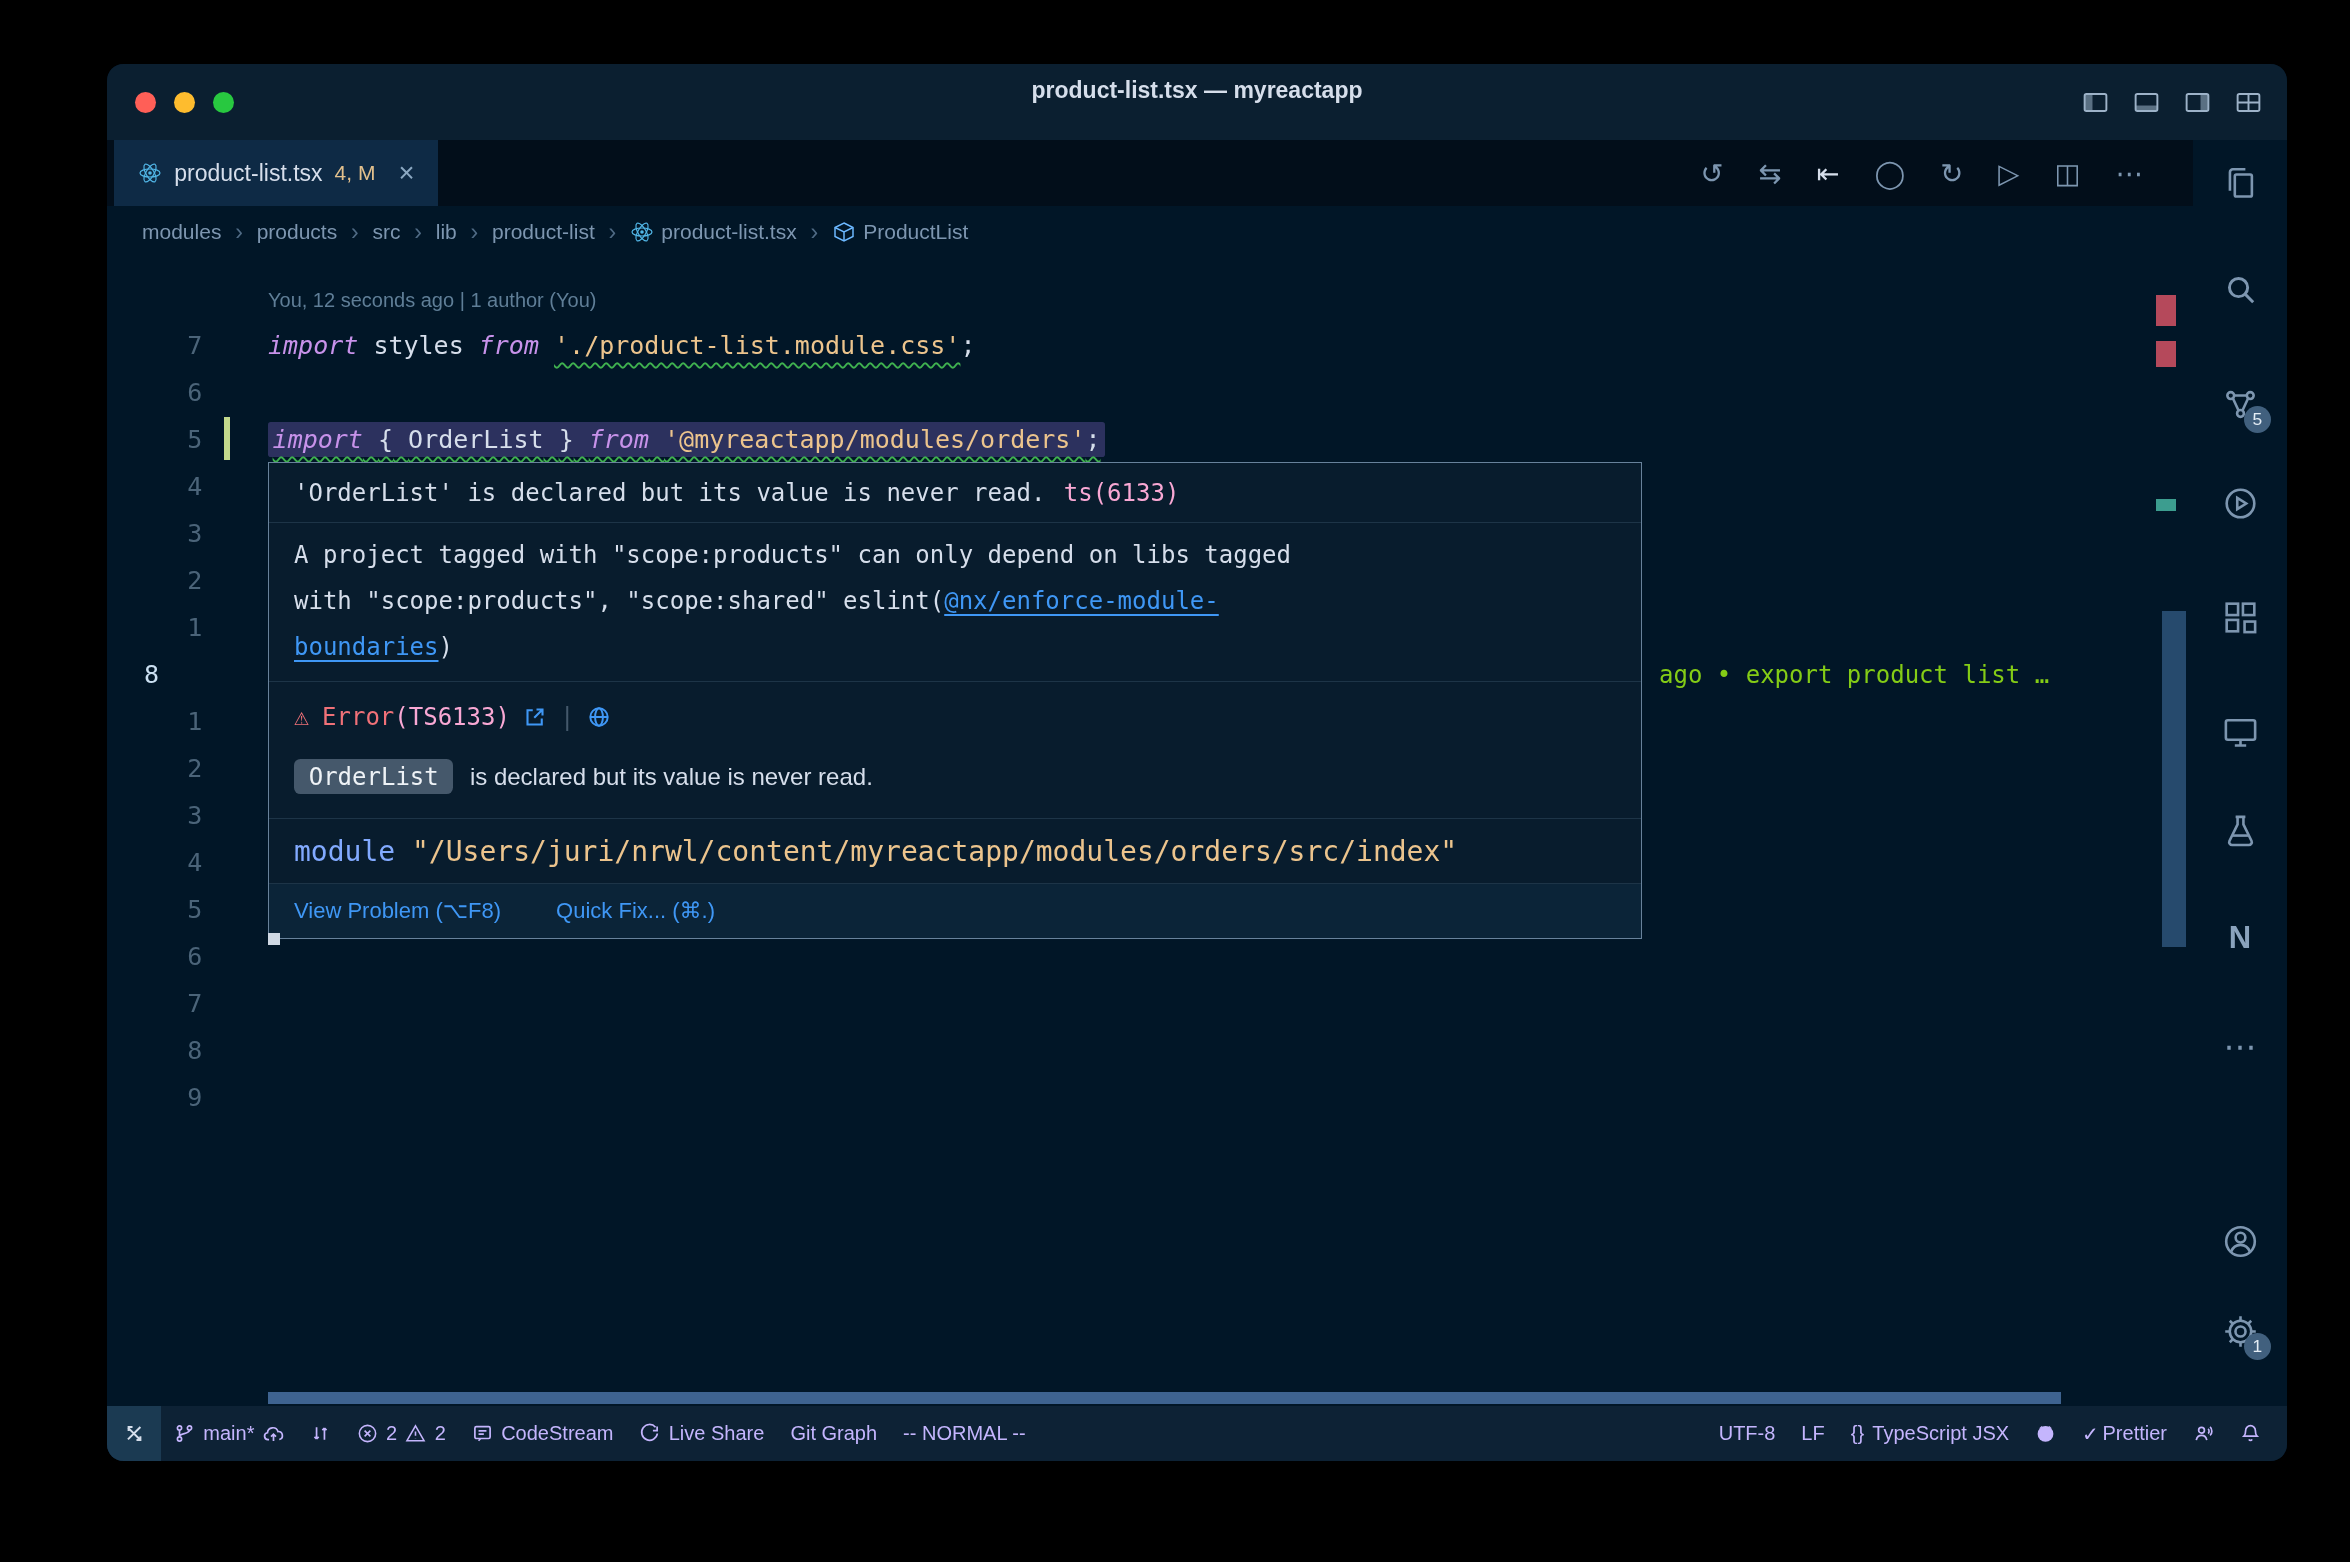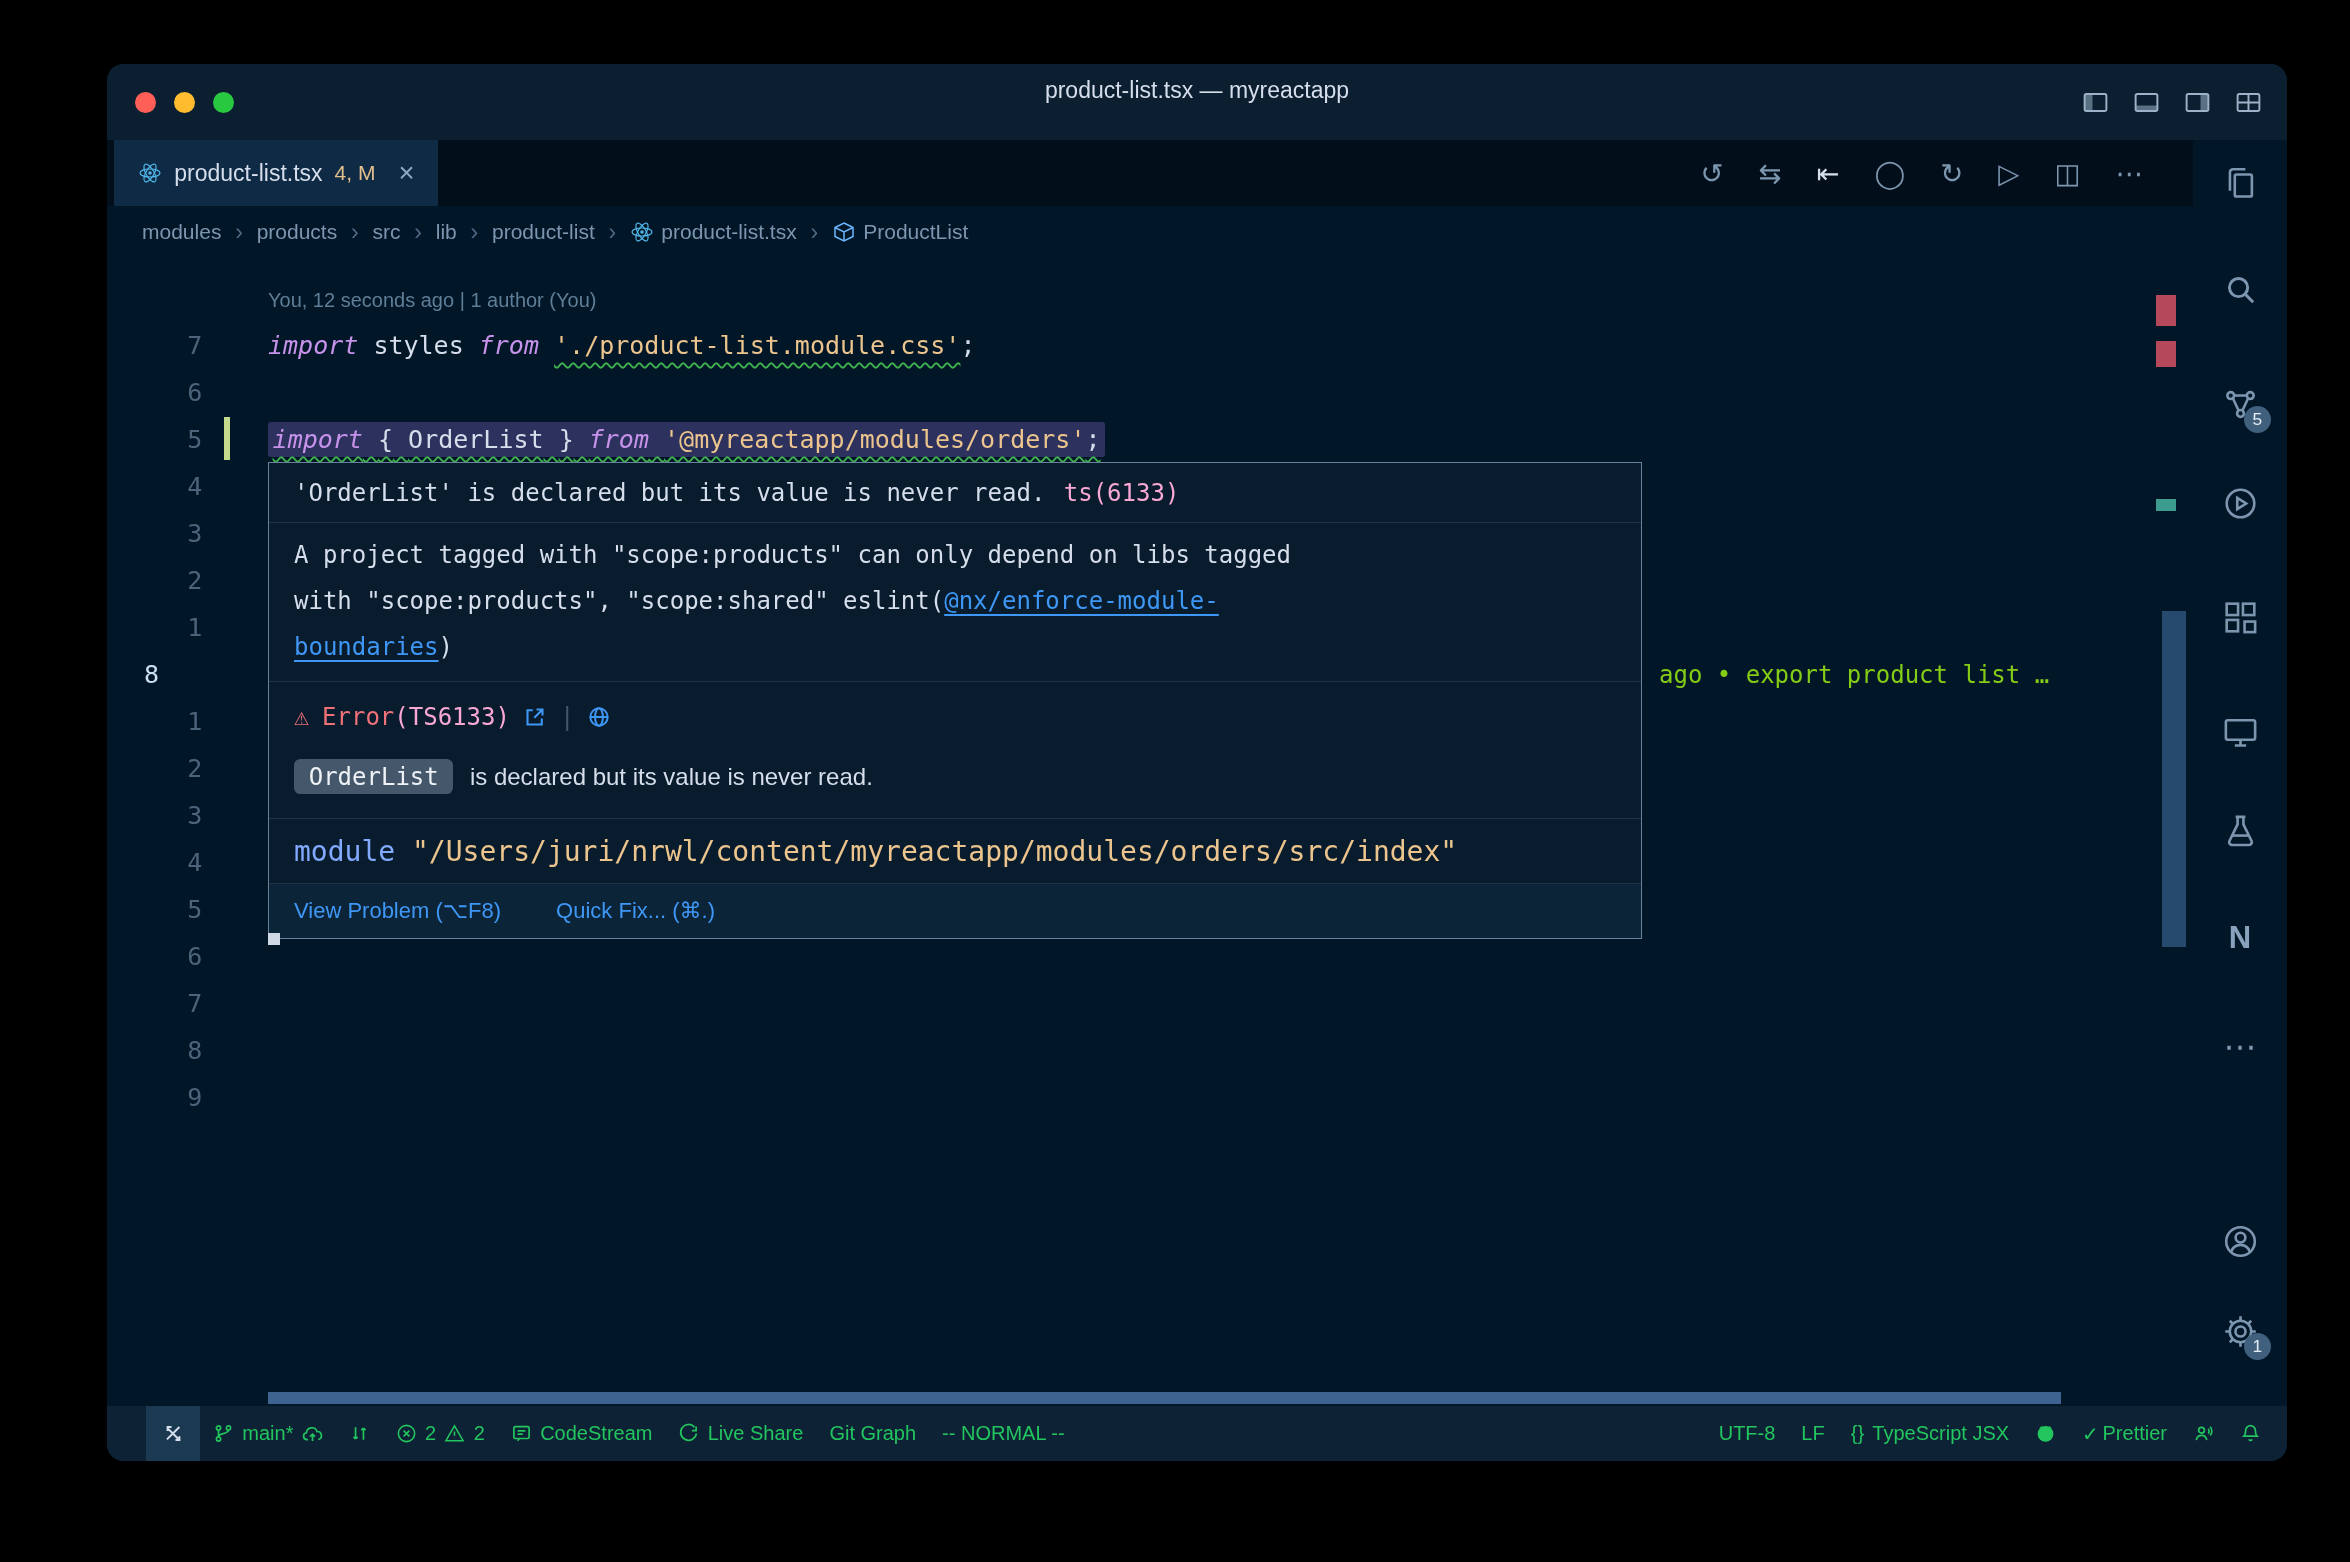--- a/index.html
+++ b/index.html
@@ -3,21 +3,21 @@
 <meta charset="utf-8">
 <style>
   html,body{margin:0;padding:0;background:#000;}
   body{width:2351px;height:1563px;position:relative;font-family:"Liberation Sans",sans-serif;overflow:hidden;}
   .window{position:absolute;left:107px;top:64px;width:2180px;height:1397px;background:#011627;border-radius:16.5px;overflow:hidden;box-shadow:0 37px 110px rgba(0,0,0,.8);}
   
   .titlebar{position:absolute;top:0;left:0;right:0;height:76px;background:#0b1f30;}
   .traffic{position:absolute;left:27.5px;top:0;height:76px;display:flex;align-items:center;gap:18.4px;}
   .tl{width:21px;height:21px;border-radius:50%;display:inline-block;}
   .tl.red{background:#ff5f57}.tl.yellow{background:#febc2e}.tl.green{background:#28c840}
-  .title{position:absolute;left:0;right:0;top:0;height:52px;display:flex;align-items:center;justify-content:center;color:#d6deeb;font-size:23px;font-weight:400;}
+  .title{position:absolute;left:0;right:0;top:0;height:52px;display:flex;align-items:center;justify-content:center;color:#d6deeb;font-size:23px;font-weight:700;}
   .win-controls{position:absolute;right:24px;top:0;height:76px;display:flex;align-items:center;gap:22px;color:#9db2c8;}
   .win-controls svg{width:29px;height:29px;display:block;}
   
   .tabbar{position:absolute;top:76px;left:0;width:2086px;height:66px;background:#020e1a;display:flex;align-items:stretch;}
   .tab{display:flex;align-items:center;gap:12px;padding:0 24px;margin-left:7.3px;background:#0e2a45;}
   .tab-label{color:#d6deeb;font-size:23px;}
   .tab-badge{color:#e2c08d;font-size:21px;}
   .tab-close{color:#8ba8c2;font-size:27.5px;margin-left:11px;line-height:1;}
   .editor-actions{margin-left:auto;display:flex;align-items:center;gap:35px;padding-right:50px;color:#7d96b0;font-size:27.5px;}
   .editor-actions .bright{color:#d6deeb;}
@@ -70,21 +70,21 @@
   .pp5 span{cursor:pointer;}
   .resize-handle{position:absolute;left:-0.9px;bottom:-7.3px;width:12px;height:12px;background:#cfd8e3;}
   
   .activitybar{position:absolute;top:76px;right:0;width:94px;bottom:55px;background:#011627;color:#7d96b0;}
   .ab-item{position:absolute;left:50%;transform:translateX(-50%);width:40px;height:40px;display:flex;align-items:center;justify-content:center;}
   .ab-item svg{width:39px;height:39px;display:block;}
   .ab-badge{position:absolute;right:-11px;bottom:-9.2px;min-width:27.5px;height:27.5px;border-radius:13.8px;background:#41607e;color:#e4edf5;font-size:17.4px;display:flex;align-items:center;justify-content:center;font-family:"Liberation Sans",sans-serif;}
   .nx{font-size:31px;font-weight:700;color:#8aa3bd;font-family:"Liberation Sans",sans-serif;}
   .dots{font-size:33px;color:#7d96b0;}
   
-  .statusbar{position:absolute;left:0;right:0;bottom:0;height:55px;background:#0d2235;display:flex;align-items:center;font-size:20px;color:#22c55e;padding-left:39px;}
+  .statusbar{position:absolute;left:0;right:0;bottom:0;height:55px;background:#0d2235;display:flex;align-items:center;font-size:20px;color:#c4b5fd;}
   .sb-item{display:flex;align-items:center;gap:8.3px;padding:0 13px;height:100%;cursor:pointer;white-space:nowrap;}
   .sb-item svg{width:21px;height:21px;display:block;}
   .sb-remote{background:#1b3a52;color:#d6deeb;padding:0 16.5px;}
   .sb-right{margin-left:auto;display:flex;height:100%;align-items:center;padding-right:13px;}
   .sb-tight{gap:3.7px;}
 </style>
 </head>
 <body>
 
 <div class="window">

